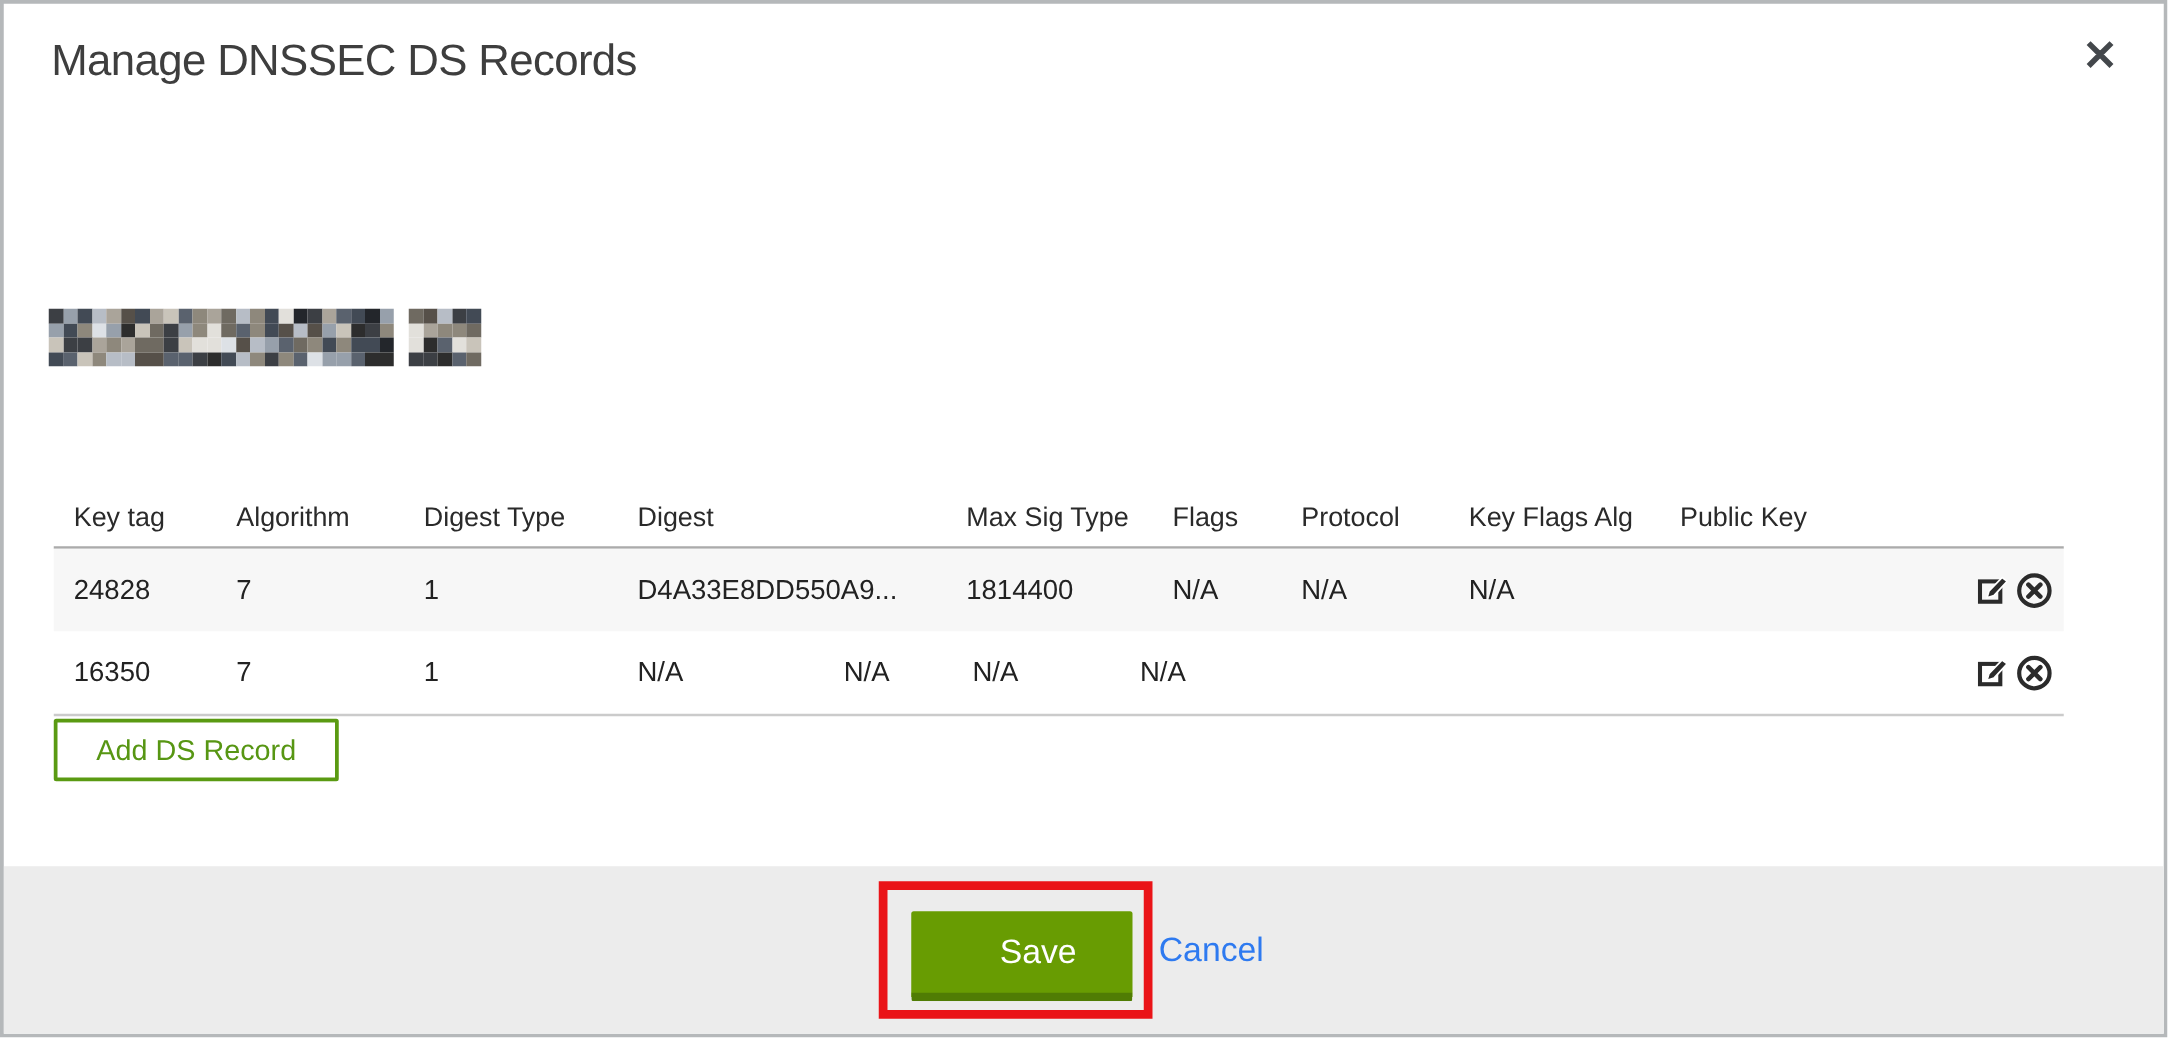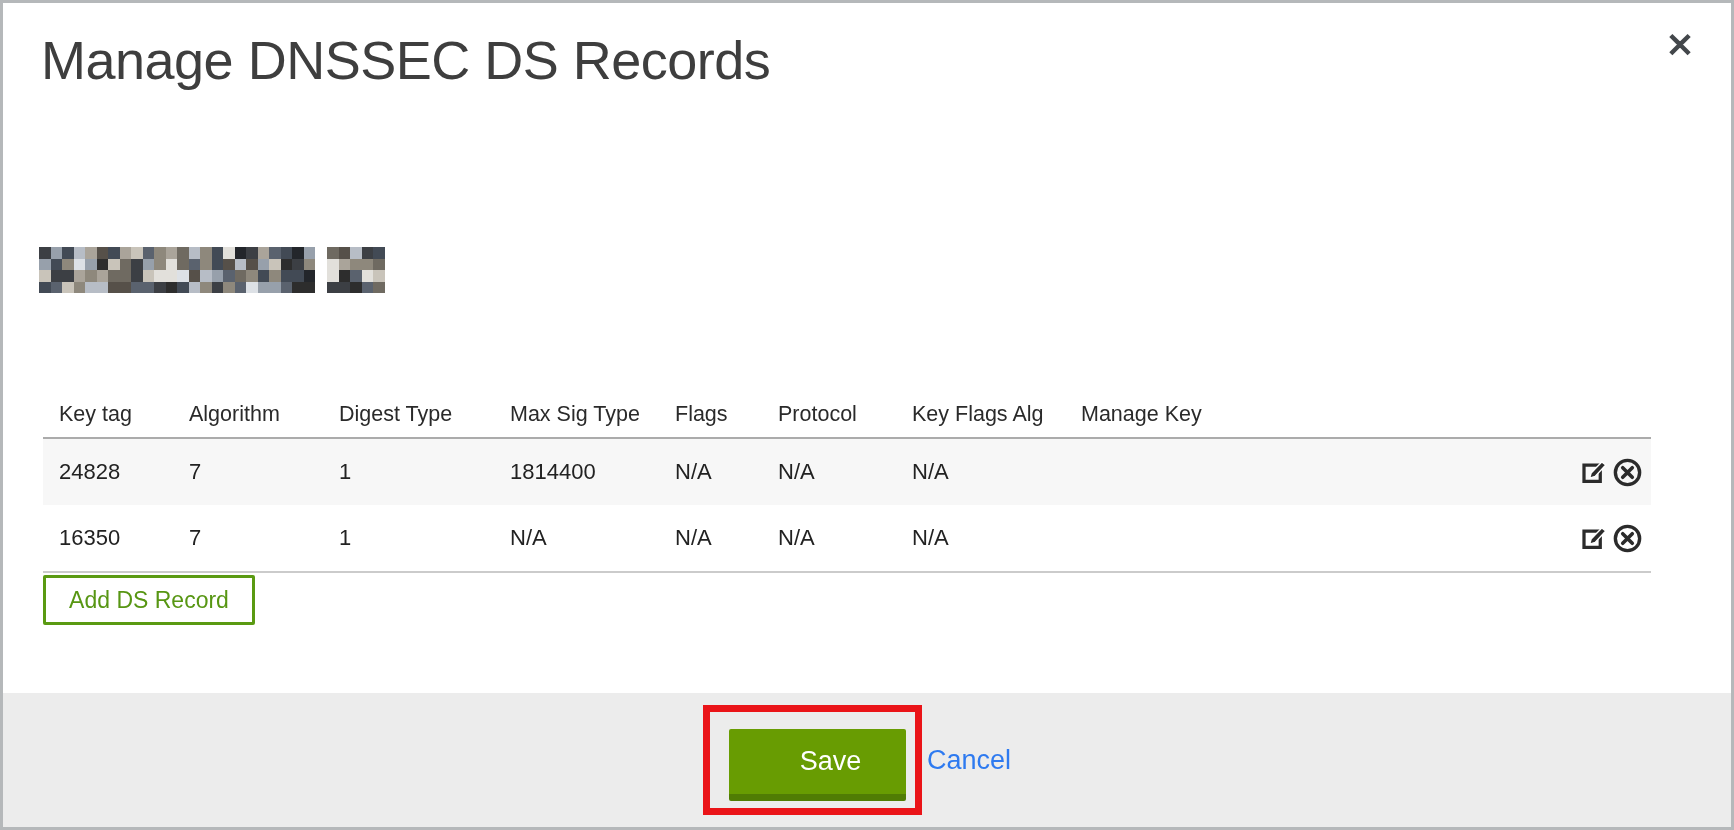--- a/index.html
+++ b/index.html
@@ -4,21 +4,21 @@
 <style>
   html,body{margin:0;padding:0;background:#fff;}
   .page{
     position:relative;width:1734px;height:830px;box-sizing:border-box;
     background:#fff;border:3px solid #b5b8ba;
     font-family:"Liberation Sans","DejaVu Sans",sans-serif;
     overflow:hidden;
   }
   .title{
     position:absolute;left:38px;top:26px;
-    font-size:54px;font-weight:400;color:#3e3e3e;letter-spacing:-0.5px;
+    font-size:35px;font-weight:400;color:#3e3e3e;letter-spacing:-0.5px;
   }
   .close-btn{
     position:absolute;left:1655px;top:20px;width:44px;height:44px;
     font-size:34px;font-weight:700;color:#43474b;line-height:44px;text-align:center;
     cursor:pointer;user-select:none;background:none;border:none;padding:0;
   }
   .mosaic{position:absolute;left:36px;top:244px;display:flex;gap:12px;}
   .mosaic-seg{display:grid;grid-auto-flow:row;}
   .mosaic-seg div{width:11.5px;height:11.5px;}
   .subtitle{position:absolute;left:41px;top:334px;font-size:25px;color:#2b2b2b;}
@@ -28,21 +28,21 @@
   .trow{display:flex;height:66px;align-items:center;font-size:22px;color:#222;}
   .trow.stripe{background:#f7f7f7;}
   .trow.last{border-bottom:2px solid #cbcbcb;}
   .cell{box-sizing:border-box;padding-left:16px;white-space:nowrap;overflow:hidden;}
   .c0{width:130px}.c1{width:150px}.c2{width:171px}.c3{width:263px}.c4{width:165px}
   .c5{width:103px}.c6{width:134px}.c7{width:169px}.c8{width:150px}
   .cactions{flex:1;display:flex;justify-content:flex-end;align-items:center;gap:3px;
             padding-right:8px;}
   .icon-btn{background:none;border:none;padding:0;cursor:pointer;line-height:0;}
   .add-btn{
-    position:absolute;left:40px;top:572px;width:212px;height:50px;
+    position:absolute;left:40px;top:572px;width:228px;height:50px;
     background:#fff;border:3px solid #5a9a12;border-radius:2px;color:#579613;
     font-size:23px;font-family:inherit;cursor:pointer;text-align:center;
   }
   .footer{position:absolute;left:0;bottom:0;width:100%;height:134px;background:#ececec;}
   .annotation-box{
     position:absolute;left:700px;top:702px;width:219px;height:110px;
     box-sizing:border-box;border:7px solid #ea1418;z-index:3;pointer-events:none;
   }
   .save-btn{
     position:absolute;left:726px;top:726px;width:177px;height:72px;z-index:2;
@@ -185,32 +185,34 @@
         <div style="background: rgb(111, 106, 97);"></div>
       </div>
   </div>
 
 
   <div class="table">
     <div class="thead">
       <div class="cell c0">Key tag</div>
       <div class="cell c1">Algorithm</div>
       <div class="cell c2">Digest Type</div>
+      <div class="cell c3">Digest</div>
       <div class="cell c4">Max Sig Type</div>
       <div class="cell c5">Flags</div>
       <div class="cell c6">Protocol</div>
       <div class="cell c7">Key Flags Alg</div>
-      <div class="cell c8">Manage Key</div>
+      <div class="cell c8">Public Key</div>
       <div class="cactions"></div>
     </div>
 
     <div class="trow stripe">
       <div class="cell c0">24828</div>
       <div class="cell c1">7</div>
       <div class="cell c2">1</div>
+      <div class="cell c3">D4A33E8DD550A9...</div>
       <div class="cell c4">1814400</div>
       <div class="cell c5">N/A</div>
       <div class="cell c6">N/A</div>
       <div class="cell c7">N/A</div>
       <div class="cell c8"></div>
       <div class="cactions">
         <button class="icon-btn">
           <span>
             <svg viewBox="0 0 24 24" width="30" height="30">
               <rect x="4" y="6.5" width="13" height="13" fill="none" stroke="#2b2b2b" stroke-width="2.6"></rect>

